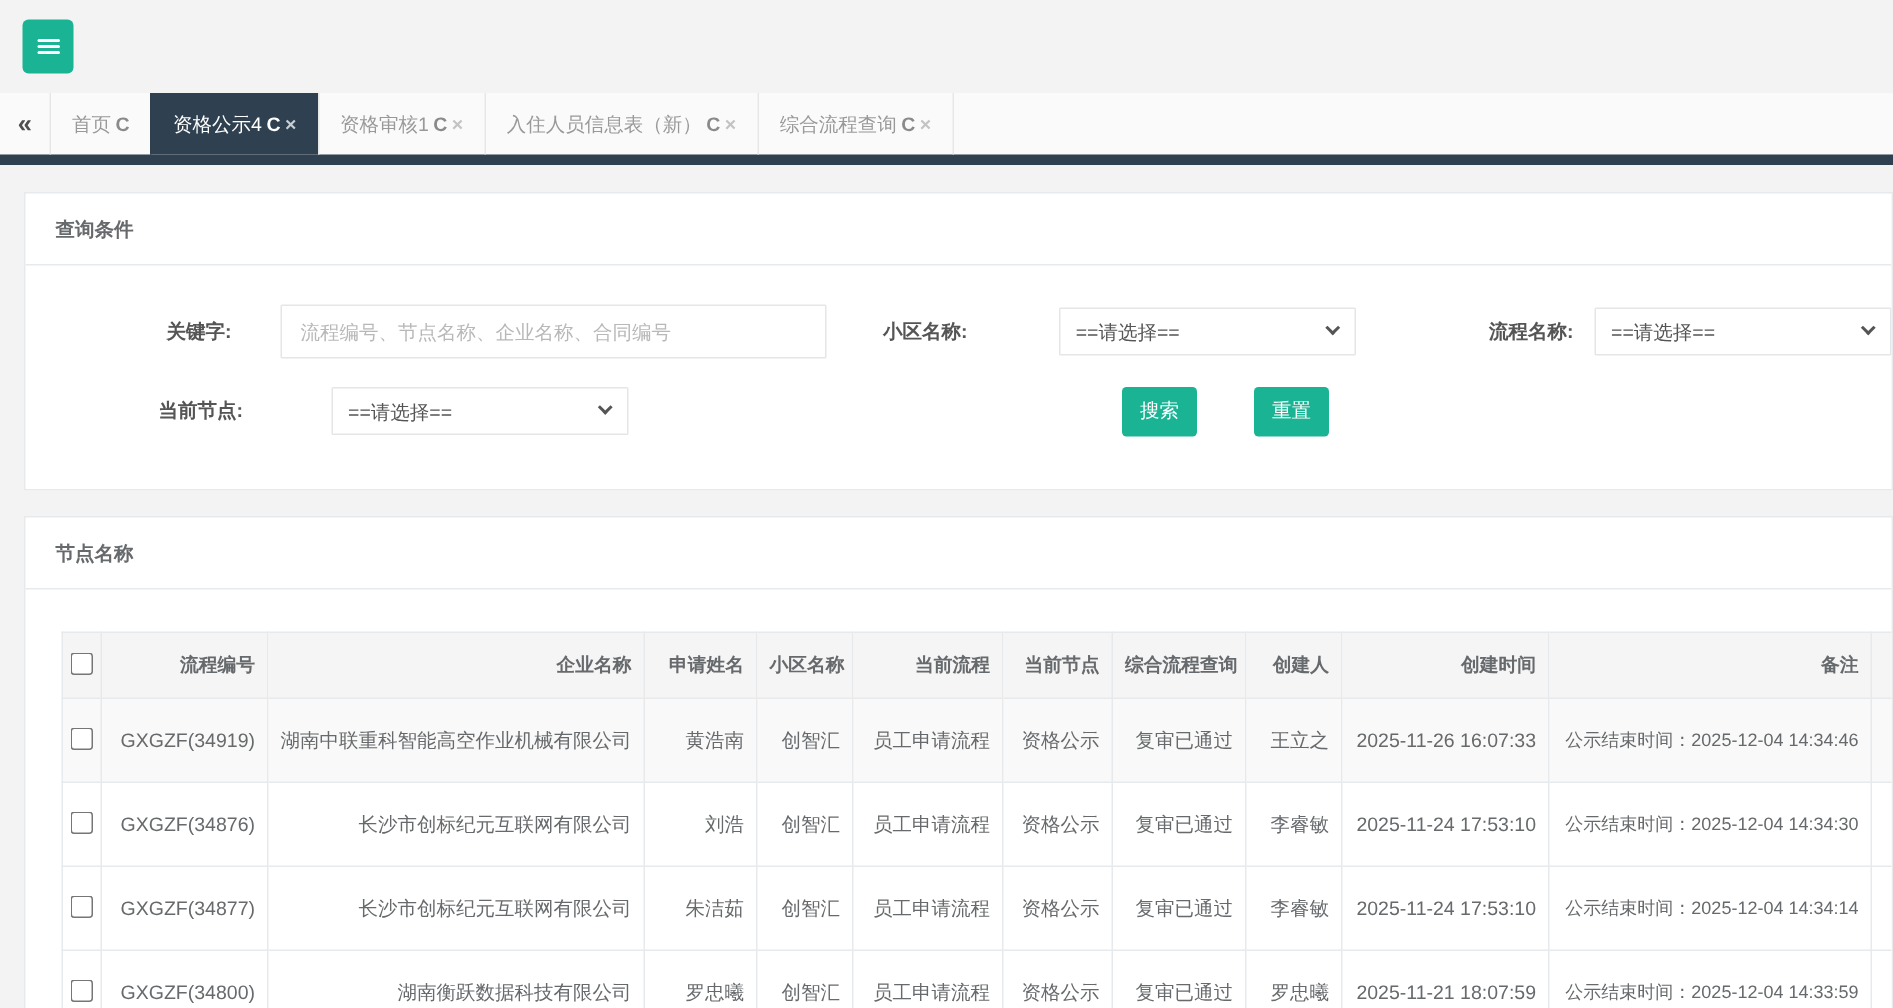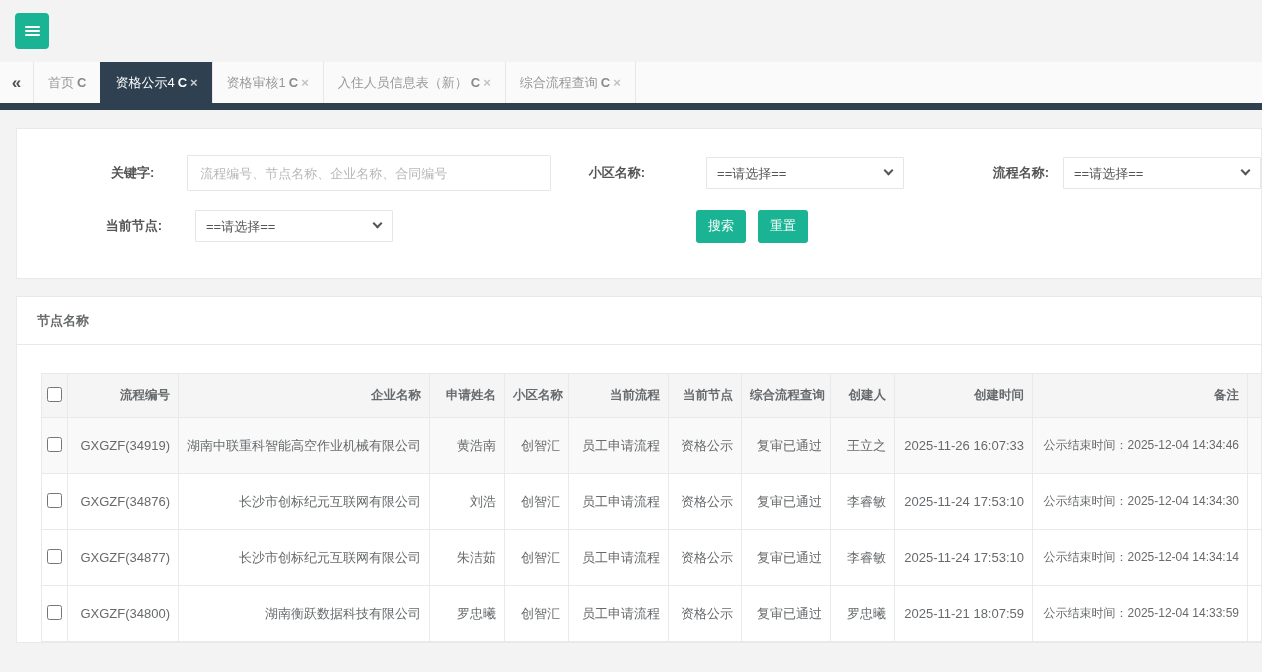--- a/index.html
+++ b/index.html
@@ -34,21 +34,21 @@
 
   
   .content { padding: 18px 0 0 16px; }
   .panel { background: #fff; border: 1px solid #e7eaec; width: calc(100% - 0px); overflow: hidden; }
   .panel-title { padding: 15px 20px 14px 20px; font-weight: bold; color: #676a6c;
     border-bottom: 1px solid #e7eaec; font-size: 13px; }
   .panel + .panel { margin-top: 17px; }
   .panel-body { padding: 26px 0 34px 0; }
 
   .form-row { display: flex; align-items: center; height: 36px; }
-  .form-row.row2 { margin-top: 17px; }
+  .form-row.row2 { margin-top: 17px; gap: 26px; }
   .lbl { font-weight: bold; color: #555; white-space: nowrap; }
   .lbl-a { width: 145px; text-align: right; }
   .lbl-b { width: 140px; text-align: center; }
   .lbl-c { width: 153px; text-align: right; }
   .txt { margin-left: 33px; width: 382px; height: 36px; border: 1px solid #e5e6e7;
     padding: 0 12px; font-size: 13px; color: #555; outline: none; background: #fff; border-radius: 1px; }
   .txt::placeholder { color: #b8b8b8; }
 
   .sel-wrap { position: relative; margin-left: 23px; flex: none; }
   .sel-wrap.ml14 { margin-left: 14px; }
@@ -116,20 +116,21 @@
     <span>综合流程查询</span>
     <span class="refresh">C</span>
     <span class="close">×</span>
   </div>
 </nav>
 <div class="navy-strip"></div>
 
 <main class="content">
 
   <section class="panel">
+    <div class="panel-title">查询条件</div>
     <div class="panel-body">
       <div class="form-row">
         <label class="lbl lbl-a">关键字:</label>
         <input class="txt" type="text" placeholder="流程编号、节点名称、企业名称、合同编号" style="">
         <label class="lbl lbl-b">小区名称:</label>
         <span class="sel-wrap">
           <select>
             <option>==请选择==</option>
           </select>
           <i class="chev"></i>

